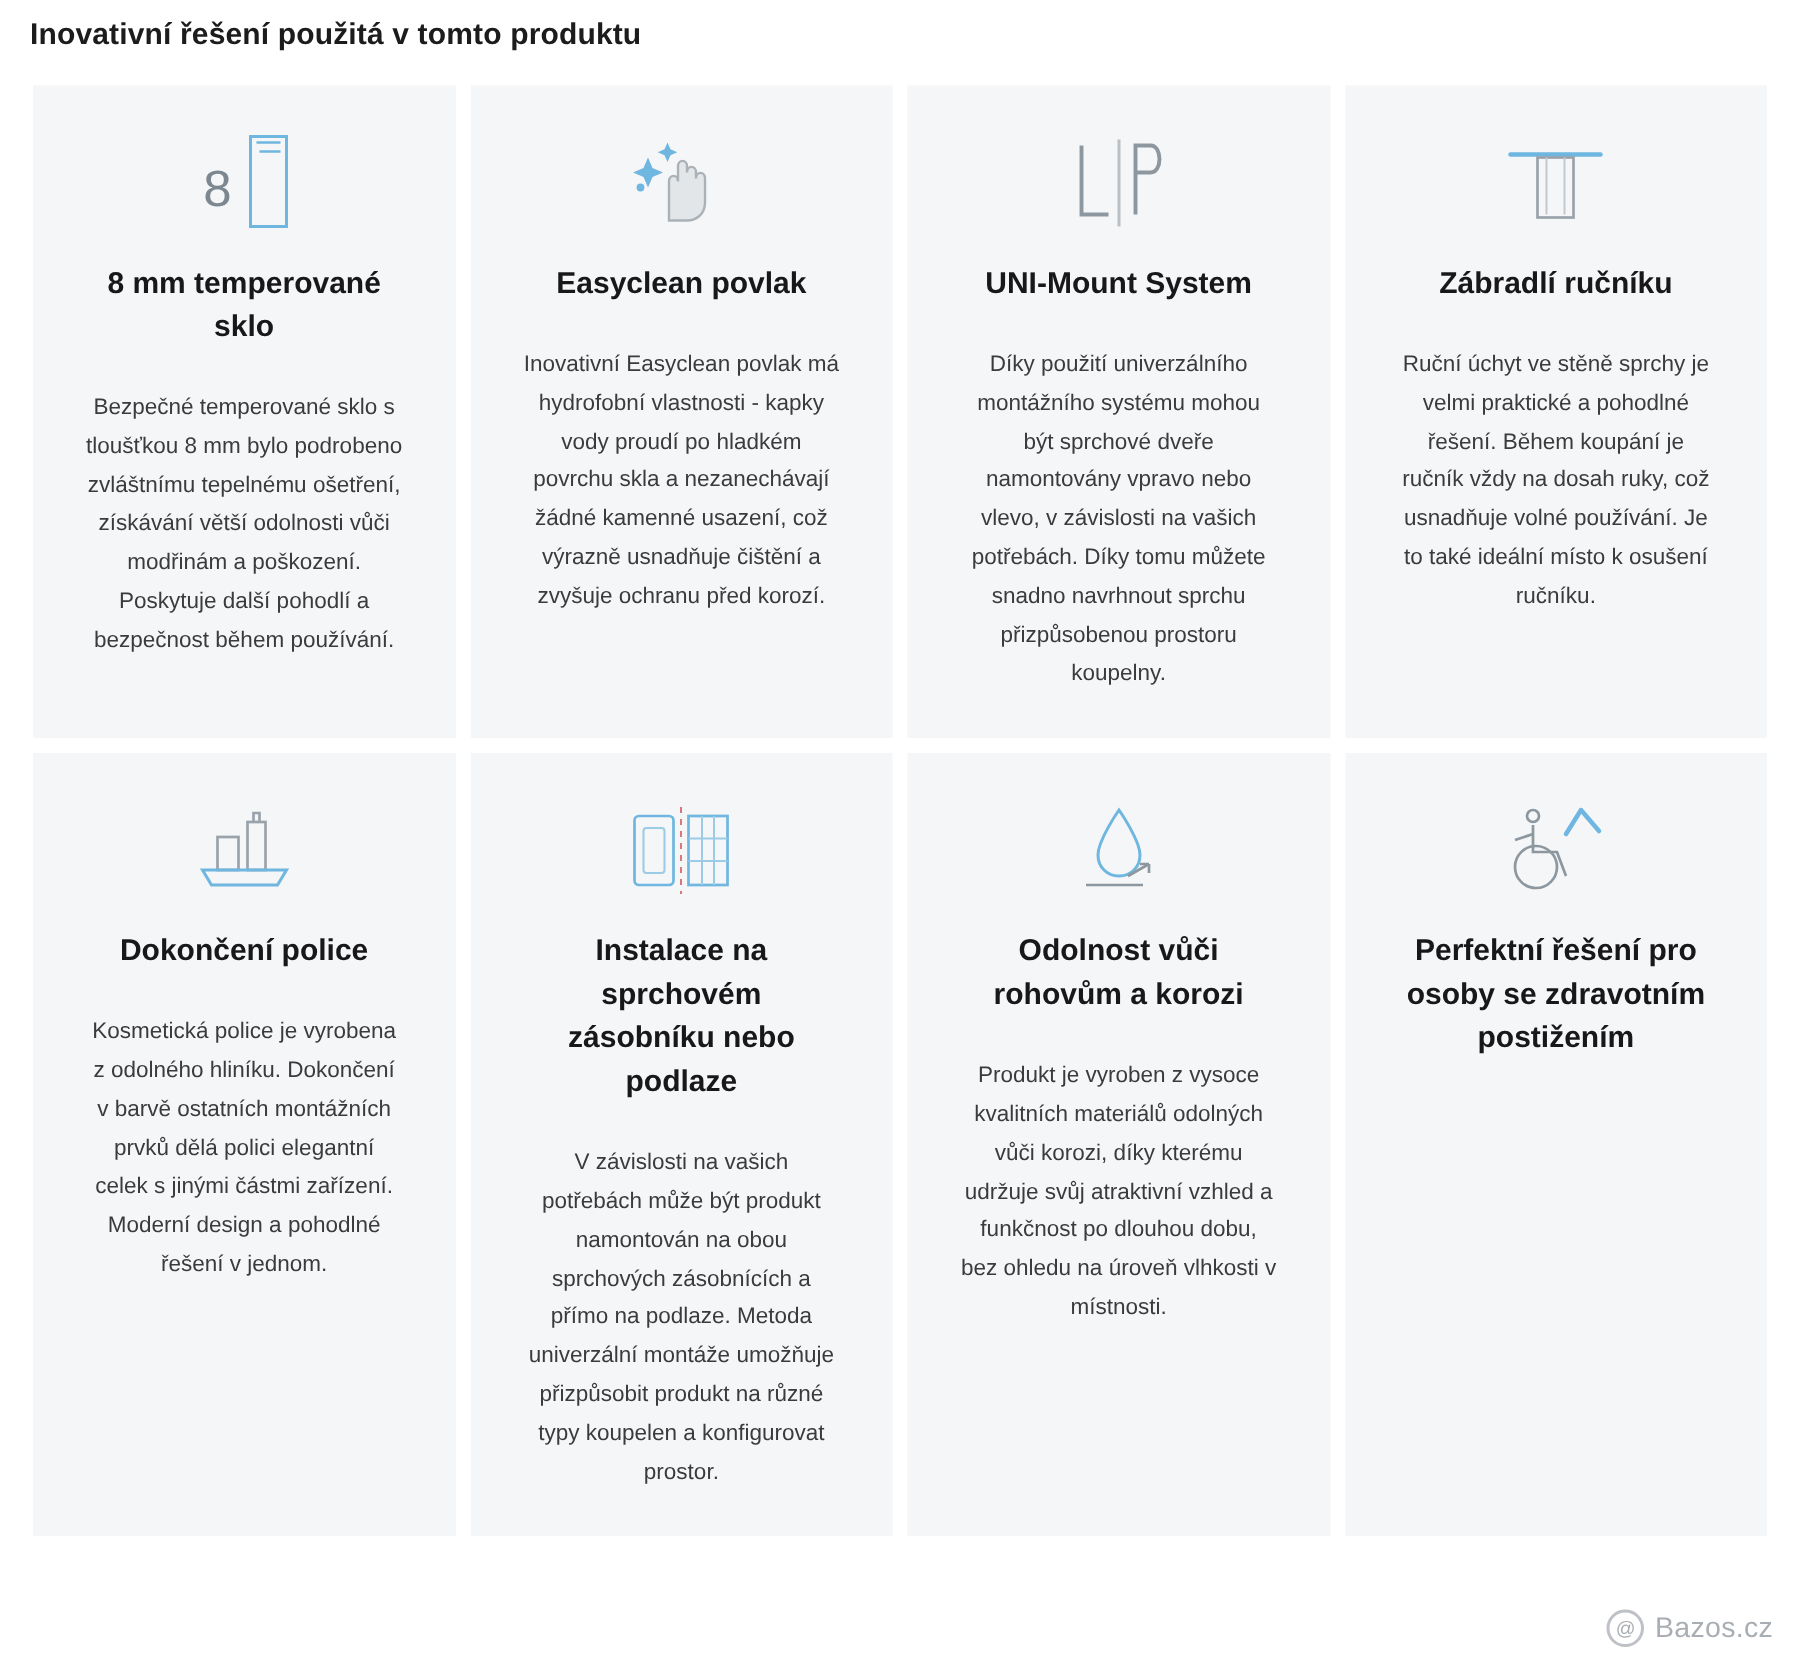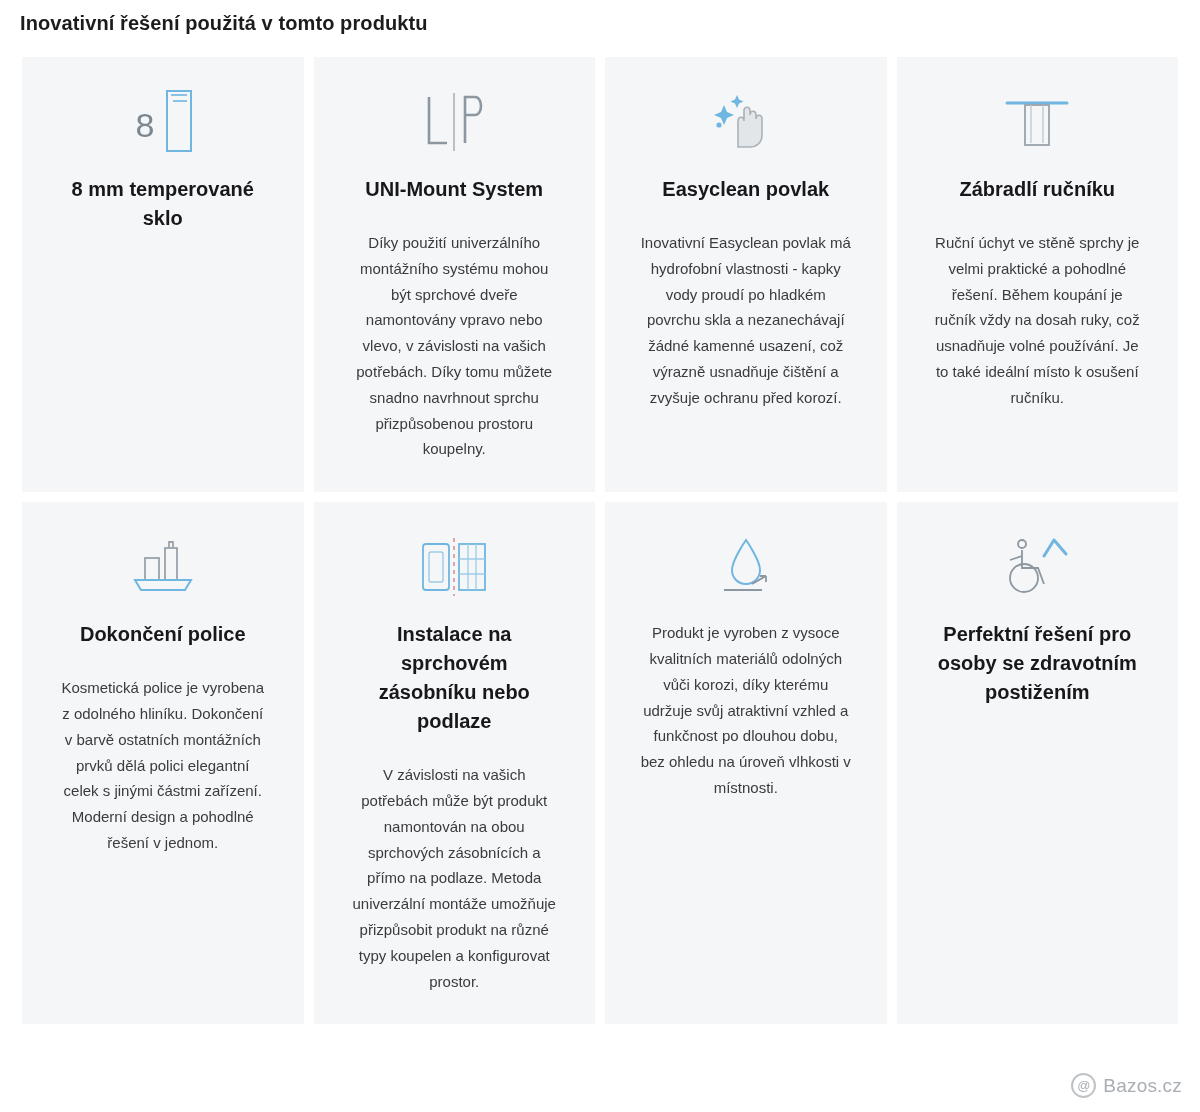--- a/index.html
+++ b/index.html
@@ -97,45 +97,46 @@
     <div class="card">
       <div class="card-icon">
         <svg width="84" height="74" viewBox="0 0 84 74">
           <path d="M46 6 L70 6 L70 66 L46 66 Z" fill="none" stroke="#6fb6e0" stroke-width="2"></path>
           <path d="M50 10 L66 10" stroke="#6fb6e0" stroke-width="1.6"></path>
           <path d="M52 16 L66 16" stroke="#6fb6e0" stroke-width="1.6"></path>
           <text x="24" y="52" font-family="Liberation Sans, sans-serif" font-size="34" fill="#7d8790" text-anchor="middle">8</text>
         </svg>
       </div>
       <div class="card-title">8 mm temperované sklo</div>
+      <div class="card-text">Bezpečné temperované sklo s tloušťkou 8 mm bylo podrobeno zvláštnímu tepelnému ošetření, získávání větší odolnosti vůči modřinám a poškození. Poskytuje další pohodlí a bezpečnost během používání.</div>
+    </div>
+
+    <div class="card">
+      <div class="card-icon">
+        <svg width="84" height="74" viewBox="0 0 84 74">
+          <path d="M34 62 L34 36 C34 31 40 31 40 36 L40 26 C40 21 46 21 46 26 L46 30 C46 25 52 25 52 30 L52 34 C52 29 58 29 58 34 L58 50 C58 58 52 62 46 62 Z" fill="#e3e6e8" stroke="#aab2b8" stroke-width="1.6"></path>
+          <path d="M20 20 l3 7 l7 3 l-7 3 l-3 7 l-3 -7 l-7 -3 l7 -3 z" fill="#6fb6e0"></path>
+          <path d="M33 10 l2 4.5 l4.5 2 l-4.5 2 l-2 4.5 l-2 -4.5 l-4.5 -2 l4.5 -2 z" fill="#6fb6e0"></path>
+          <circle cx="15" cy="40" r="2.6" fill="#6fb6e0"></circle>
+        </svg>
+      </div>
+      <div class="card-title">Easyclean povlak</div>
+      <div class="card-text">Inovativní Easyclean povlak má hydrofobní vlastnosti - kapky vody proudí po hladkém povrchu skla a nezanechávají žádné kamenné usazení, což výrazně usnadňuje čištění a zvyšuje ochranu před korozí.</div>
     </div>
 
     <div class="card">
       <div class="card-icon">
         <svg width="90" height="74" viewBox="0 0 90 74">
           <path d="M20 12 L20 58 L38 58" fill="none" stroke="#8d979f" stroke-width="2.6"></path>
           <path d="M45 8 L45 66" stroke="#b9c0c6" stroke-width="2"></path>
           <path d="M56 58 L56 12 L66 12 C74 12 74 30 66 30 L56 30" fill="none" stroke="#8d979f" stroke-width="2.6"></path>
         </svg>
       </div>
       <div class="card-title">UNI-Mount System</div>
       <div class="card-text">Díky použití univerzálního montážního systému mohou být sprchové dveře namontovány vpravo nebo vlevo, v závislosti na vašich potřebách. Díky tomu můžete snadno navrhnout sprchu přizpůsobenou prostoru koupelny.</div>
-    </div>
-
-    <div class="card">
-      <div class="card-icon">
-        <svg width="84" height="74" viewBox="0 0 84 74">
-          <path d="M34 62 L34 36 C34 31 40 31 40 36 L40 26 C40 21 46 21 46 26 L46 30 C46 25 52 25 52 30 L52 34 C52 29 58 29 58 34 L58 50 C58 58 52 62 46 62 Z" fill="#e3e6e8" stroke="#aab2b8" stroke-width="1.6"></path>
-          <path d="M20 20 l3 7 l7 3 l-7 3 l-3 7 l-3 -7 l-7 -3 l7 -3 z" fill="#6fb6e0"></path>
-          <path d="M33 10 l2 4.5 l4.5 2 l-4.5 2 l-2 4.5 l-2 -4.5 l-4.5 -2 l4.5 -2 z" fill="#6fb6e0"></path>
-          <circle cx="15" cy="40" r="2.6" fill="#6fb6e0"></circle>
-        </svg>
-      </div>
-      <div class="card-title">Easyclean povlak</div>
-      <div class="card-text">Inovativní Easyclean povlak má hydrofobní vlastnosti - kapky vody proudí po hladkém povrchu skla a nezanechávají žádné kamenné usazení, což výrazně usnadňuje čištění a zvyšuje ochranu před korozí.</div>
     </div>
 
     <div class="card">
       <div class="card-icon">
         <svg width="84" height="74" viewBox="0 0 84 74">
           <path d="M12 18 L72 18" stroke="#6fb6e0" stroke-width="3" stroke-linecap="round"></path>
           <rect x="30" y="20" width="24" height="40" fill="none" stroke="#9aa3ab" stroke-width="1.8"></rect>
           <path d="M36 20 L36 58" stroke="#c3cad0" stroke-width="1.4"></path>
           <path d="M48 20 L48 58" stroke="#c3cad0" stroke-width="1.4"></path>
         </svg>
@@ -173,20 +174,21 @@
 
     <div class="card">
       <div class="card-icon">
         <svg width="84" height="74" viewBox="0 0 84 74">
           <path d="M42 10 C42 10 28 30 28 40 C28 48 34 54 42 54 C50 54 56 48 56 40 C56 30 42 10 42 10 Z" fill="none" stroke="#6fb6e0" stroke-width="2"></path>
           <path d="M20 60 L58 60" stroke="#8d979f" stroke-width="1.8"></path>
           <path d="M48 54 L62 46" stroke="#8d979f" stroke-width="1.8"></path>
           <path d="M62 46 L56 46 M62 46 L62 52" stroke="#8d979f" stroke-width="1.8"></path>
         </svg>
       </div>
+      <div class="card-title">Odolnost vůči rohovům a korozi</div>
       <div class="card-text">Produkt je vyroben z vysoce kvalitních materiálů odolných vůči korozi, díky kterému udržuje svůj atraktivní vzhled a funkčnost po dlouhou dobu, bez ohledu na úroveň vlhkosti v místnosti.</div>
     </div>
 
     <div class="card">
       <div class="card-icon">
         <svg width="90" height="74" viewBox="0 0 90 74">
           <circle cx="30" cy="14" r="4" fill="none" stroke="#8d979f" stroke-width="1.8"></circle>
           <path d="M30 20 L30 38 L46 38 L52 54" fill="none" stroke="#8d979f" stroke-width="1.8"></path>
           <circle cx="32" cy="48" r="14" fill="none" stroke="#8d979f" stroke-width="1.8"></circle>
           <path d="M18 30 L30 26" stroke="#8d979f" stroke-width="1.8"></path>

